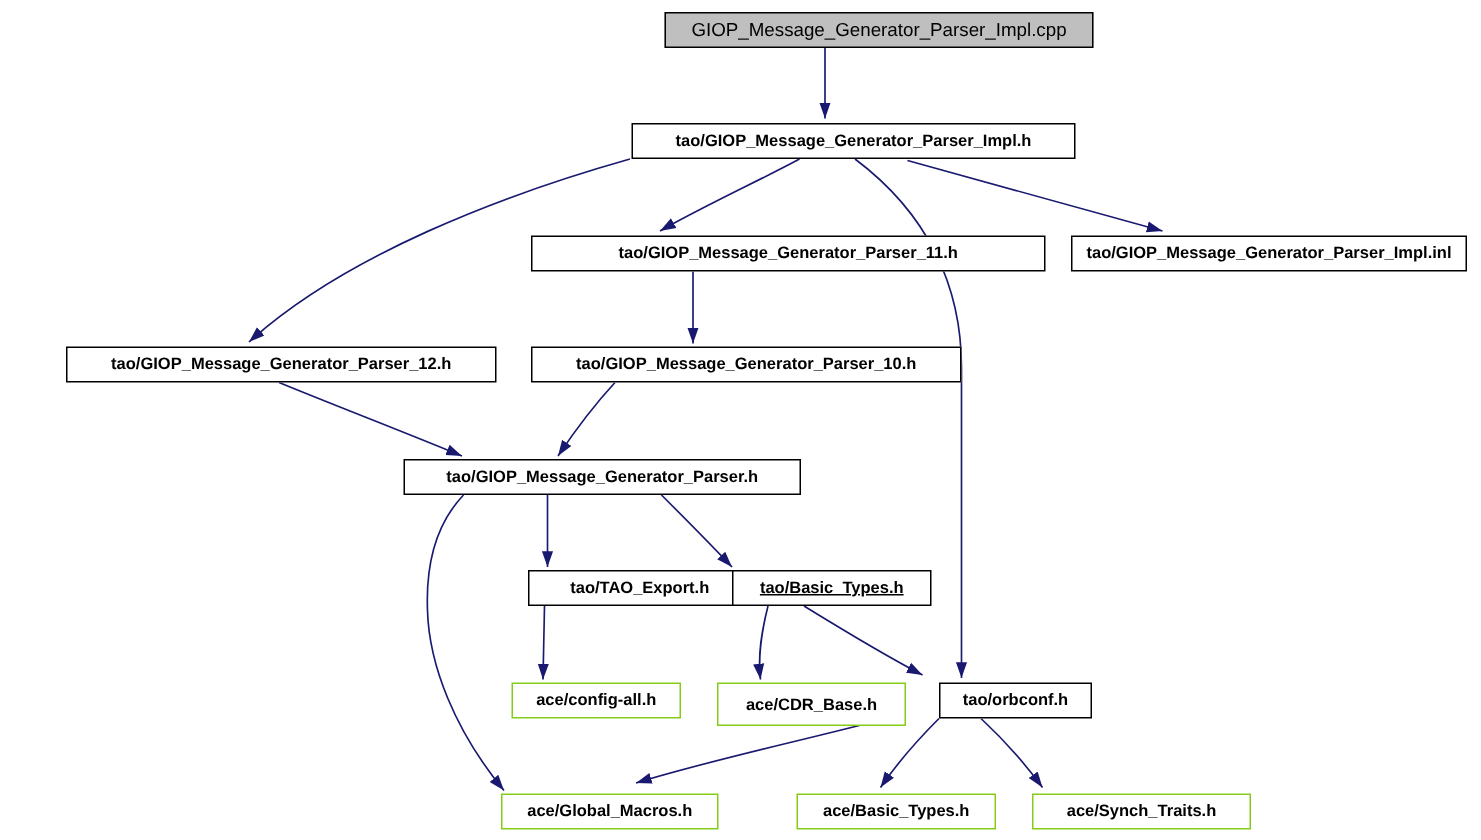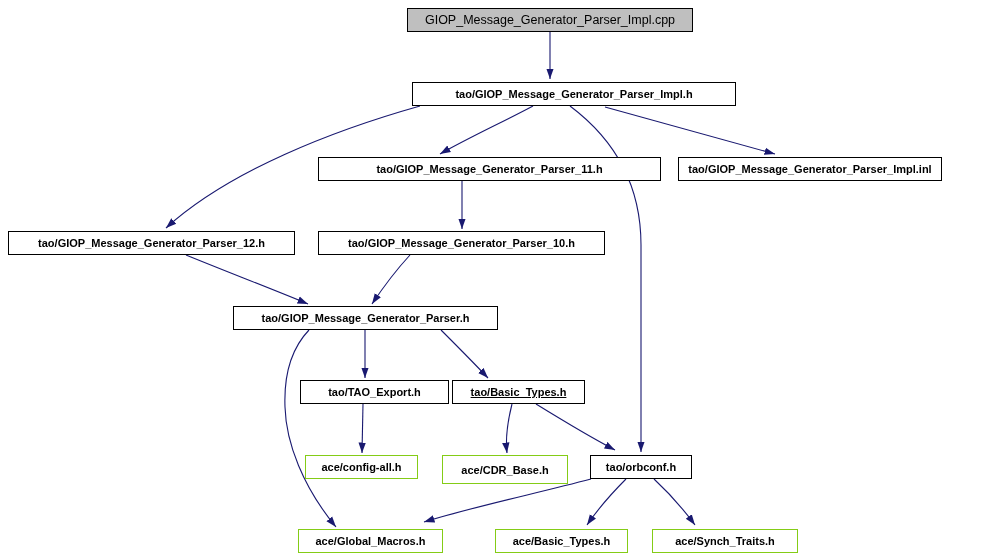--- a/index.html
+++ b/index.html
@@ -27,20 +27,21 @@
     justify-content: center;
     background: #ffffff;
     border: 1px solid #000000;
     font-size: 11px;
     font-weight: bold;
     color: #000000;
     white-space: nowrap;
     text-align: center;
     cursor: pointer;
     letter-spacing: 0px;
+    margin-left: 36px;
   }
   .node.root {
     background: #bfbfbf;
     border: 1px solid #000000;
     font-weight: normal;
     font-size: 12.5px;
     cursor: default;
   }
   .node.external {
     border: 1px solid #84cc16;
@@ -71,27 +72,27 @@
         <path d="M363,404 L362,453" fill="none" stroke="#191970" stroke-width="1.1" marker-end="url(#arrowhead)"></path>
         <path d="M512,404 C508,420 505,436 507,453" fill="none" stroke="#191970" stroke-width="1.1" marker-end="url(#arrowhead)"></path>
         <path d="M536,404 C562,420 592,438 615,450" fill="none" stroke="#191970" stroke-width="1.1" marker-end="url(#arrowhead)"></path>
         <path d="M591,479 C534,494 472,507 424,522" fill="none" stroke="#191970" stroke-width="1.1" marker-end="url(#arrowhead)"></path>
         <path d="M626,479 C613,492 600,506 587,525" fill="none" stroke="#191970" stroke-width="1.1" marker-end="url(#arrowhead)"></path>
         <path d="M654,479 C668,492 681,506 695,525" fill="none" stroke="#191970" stroke-width="1.1" marker-end="url(#arrowhead)"></path>
       </g>
   </svg>
   <div id="node-layer">
       <div class="node root" style="left: 407px; top: 8px; width: 286px; height: 24px;">GIOP_Message_Generator_Parser_Impl.cpp</div>
-      <div class="node internal" style="left: 412px; top: 82px; width: 324px; height: 24px;">tao/GIOP_Message_Generator_Parser_Impl.h</div>
+      <div class="node internal" style="left: 385px; top: 82px; width: 296px; height: 24px;">tao/GIOP_Message_Generator_Parser_Impl.h</div>
       <div class="node internal" style="left: 318px; top: 157px; width: 343px; height: 24px;">tao/GIOP_Message_Generator_Parser_11.h</div>
       <div class="node internal" style="left: 678px; top: 157px; width: 264px; height: 24px;">tao/GIOP_Message_Generator_Parser_Impl.inl</div>
       <div class="node internal" style="left: 8px; top: 231px; width: 287px; height: 24px;">tao/GIOP_Message_Generator_Parser_12.h</div>
       <div class="node internal" style="left: 318px; top: 231px; width: 287px; height: 24px;">tao/GIOP_Message_Generator_Parser_10.h</div>
       <div class="node internal" style="left: 233px; top: 306px; width: 265px; height: 24px;">tao/GIOP_Message_Generator_Parser.h</div>
-      <div class="node internal" style="left: 300px; top: 380px; width: 149px; height: 24px;">tao/TAO_Export.h</div>
+      <div class="node internal" style="left: 316px; top: 380px; width: 149px; height: 24px;">tao/TAO_Export.h</div>
       <div class="node internal" style="left: 452px; top: 380px; width: 133px; height: 24px; text-decoration: underline;">tao/Basic_Types.h</div>
       <div class="node external" style="left: 305px; top: 455px; width: 113px; height: 24px;">ace/config-all.h</div>
       <div class="node external" style="left: 442px; top: 455px; width: 126px; height: 29px;">ace/CDR_Base.h</div>
       <div class="node internal" style="left: 590px; top: 455px; width: 102px; height: 24px;">tao/orbconf.h</div>
       <div class="node external" style="left: 298px; top: 529px; width: 145px; height: 24px;">ace/Global_Macros.h</div>
       <div class="node external" style="left: 495px; top: 529px; width: 133px; height: 24px;">ace/Basic_Types.h</div>
       <div class="node external" style="left: 652px; top: 529px; width: 146px; height: 24px;">ace/Synch_Traits.h</div>
     </div>
 </div>
 

